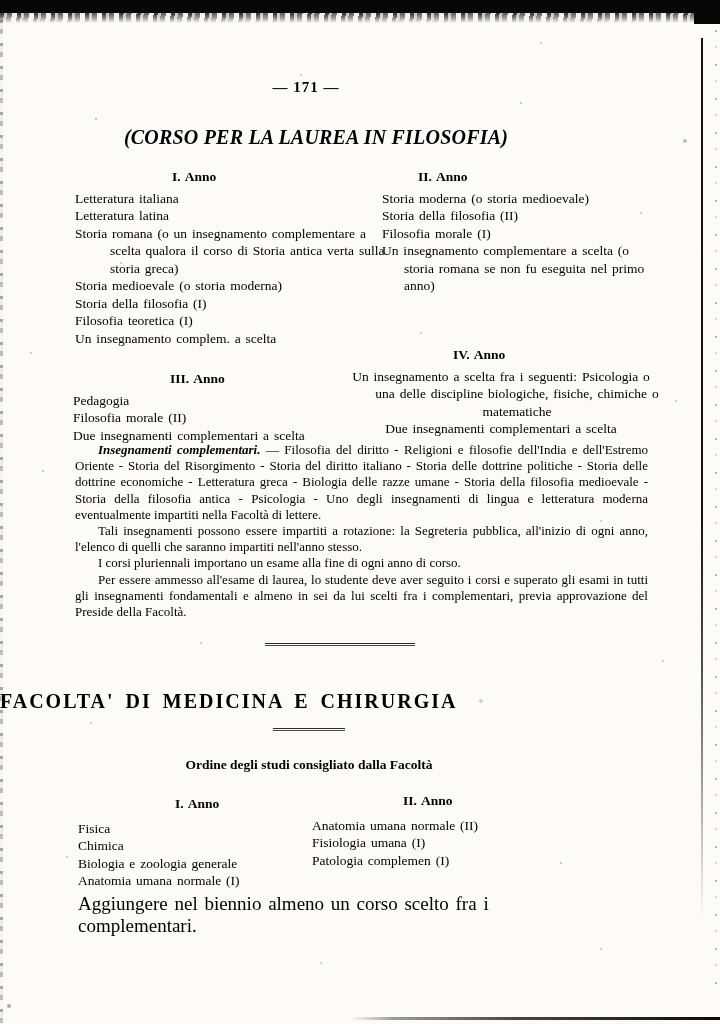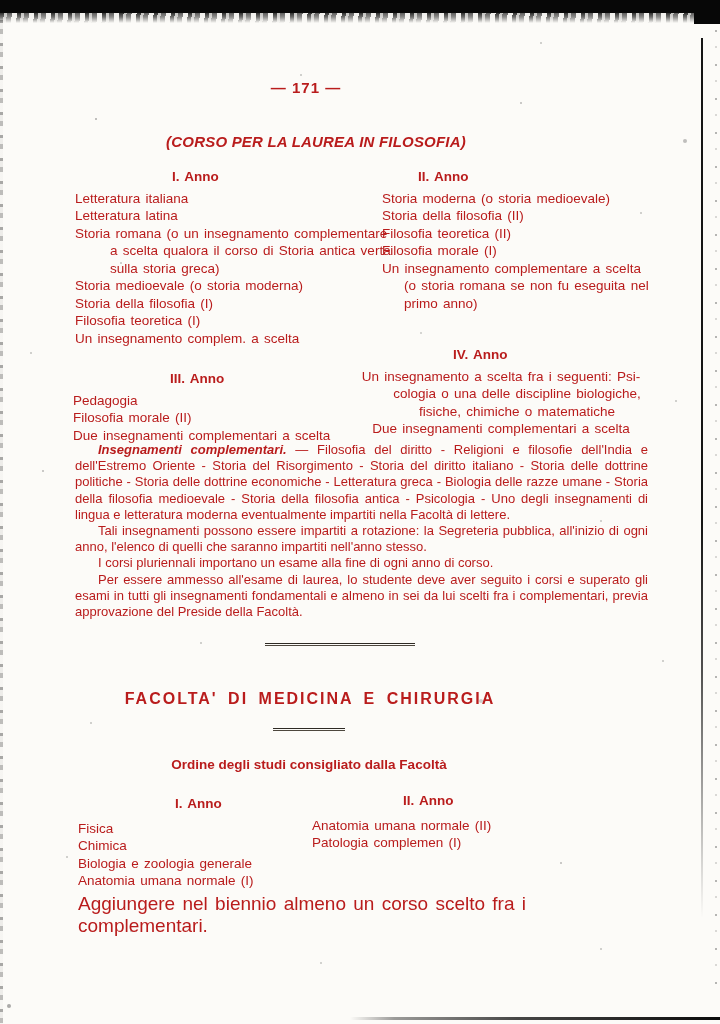--- a/index.html
+++ b/index.html
@@ -1,20 +1,20 @@
 <!DOCTYPE html>
 <html lang="it"><head>
 <meta charset="utf-8">
 <style>
   html,body { margin:0; padding:0; background:#e8e6e1; }
   .page {
     position:relative; width:720px; height:1024px; margin:0 auto;
     background:#fcfbf8; overflow:hidden;
-    font-family:Liberation Sans, sans-serif;
-    color:#b91c1c;
+    font-family:Liberation Serif, serif;
+    color:#000000;
   }
 
   
   .edge-top-solid { position:absolute; top:0; left:0; width:720px; height:13px; background:#070707; }
   .edge-top-ragged {
     position:absolute; top:12px; left:0; width:720px; height:11px;
     background:repeating-linear-gradient(96deg,
       rgba(10,10,10,.9) 0 4px, rgba(10,10,10,.25) 4px 7px,
       rgba(10,10,10,.7) 7px 12px, rgba(10,10,10,.05) 12px 17px);
     -webkit-mask-image:linear-gradient(to bottom,#000 0,rgba(0,0,0,.65) 45%,transparent 100%);
@@ -52,21 +52,21 @@
       480px 700px 0 1px rgba(70,70,70,.25), 560px 862px 0 0 rgba(60,60,60,.35),
       130px 930px 0 0 rgba(60,60,60,.3), 320px 962px 0 0 rgba(70,70,70,.3),
       600px 948px 0 0 rgba(60,60,60,.3), 684px 140px 0 1px rgba(50,50,50,.3),
       30px 352px 0 0 rgba(60,60,60,.3), 8px 1005px 0 1px rgba(50,50,50,.4),
       66px 856px 0 0 rgba(60,60,60,.3), 540px 42px 0 0 rgba(60,60,60,.3);
   }
 
   
   .abs { position:absolute; }
   .pagenum { top:79px; left:0; width:612px; text-align:center; font-weight:bold; font-size:15px; letter-spacing:1px; }
-  .philo-title { top:133px; left:0; width:632px; text-align:center; font-weight:bold; font-style:italic; font-size:15px; letter-spacing:.2px; }
+  .philo-title { top:126px; left:0; width:632px; text-align:center; font-weight:bold; font-style:italic; font-size:20px; letter-spacing:.2px; }
 
   .col { position:absolute; font-size:13.5px; line-height:17.5px; word-spacing:1.5px; }
   .col .hd { font-weight:bold; margin-bottom:4px; }
   .item { padding-left:35px; text-indent:-35px; }
   #col-f1 { top:168px; left:75px;  width:320px; }
   #col-f2 { top:168px; left:382px; width:272px; }
   #col-f2 .item { padding-left:22px; text-indent:-22px; }
   #col-f3 { top:346px; left:73px;  width:300px; }
   #col-f4 { top:346px; left:343px; width:316px; }
   #col-f4 .item { padding-left:32px; text-indent:-32px;text-align:center; }
@@ -75,21 +75,21 @@
 
   .paras { top:442px; left:75px; width:573px; font-size:13px; line-height:16.2px; text-align:justify; }
   .paras p { margin:0; text-indent:23px; }
   .lead { font-style:italic; font-weight:bold; }
 
   .rule { position:absolute; height:3px;
     background:linear-gradient(to bottom, #2e2a24 0 1px, rgba(0,0,0,0) 1px 2px, #4d473e 2px 3px); }
   #divider1 { top:643px; left:265px; width:150px; }
   #divider2 { top:728px; left:273px; width:72px; }
 
-  .med-title { top:690px; left:0; width:620px; text-align:center; font-weight:bold; font-size:16px; letter-spacing:2px; word-spacing:4px; }
+  .med-title { top:690px; left:0; width:620px; text-align:left; font-weight:bold; font-size:20px; letter-spacing:2px; word-spacing:4px; }
   .med-subtitle { top:757px; left:0; width:618px; text-align:center; font-weight:bold; font-size:13.5px; }
   #col-m1 { top:795px; left:78px;  width:245px; }
   #col-m2 { top:792px; left:312px; width:285px; }
   .hdm1 { padding-left:97px; margin-bottom:7px !important; }
   .hdm2 { padding-left:91px; margin-bottom:7px !important; }
   .med-note { top:893px; left:78px; width:480px; font-size:19px; word-spacing:2px; }
 </style>
 </head>
 <body>
 
@@ -115,21 +115,20 @@
     <div class="item">Storia medioevale (o storia moderna)</div>
     <div class="item">Storia della filosofia (I)</div>
     <div class="item">Filosofia teoretica (I)</div>
     <div class="item">Un insegnamento complem. a scelta</div>
   </div>
 
   <div class="col" id="col-f2">
     <div class="hd hd2">II. Anno</div>
     <div class="item">Storia moderna (o storia medioevale)</div>
     <div class="item">Storia della filosofia (II)</div>
-    <div class="item">Filosofia teoretica (II)</div>
     <div class="item">Filosofia morale (I)</div>
     <div class="item">Un insegnamento complementare a scelta (o storia romana se non fu eseguita nel primo anno)</div>
   </div>
 
   <div class="col" id="col-f3">
     <div class="hd hd3">III. Anno</div>
     <div class="item">Pedagogia</div>
     <div class="item">Filosofia morale (II)</div>
     <div class="item">Due insegnamenti complementari a scelta</div>
   </div>
@@ -157,18 +156,19 @@
     <div class="hd hdm1">I. Anno</div>
     <div class="item">Fisica</div>
     <div class="item">Chimica</div>
     <div class="item">Biologia e zoologia generale</div>
     <div class="item">Anatomia umana normale (I)</div>
   </div>
 
   <div class="col" id="col-m2">
     <div class="hd hdm2">II. Anno</div>
     <div class="item">Anatomia umana normale (II)</div>
+    <div class="item">Fisiologia umana (I)</div>
     <div class="item">Patologia complemen (I)</div>
   </div>
 
   <div class="abs med-note">Aggiungere nel biennio almeno un corso scelto fra i complementari.</div>
 
 </div>
 
 </body></html>

